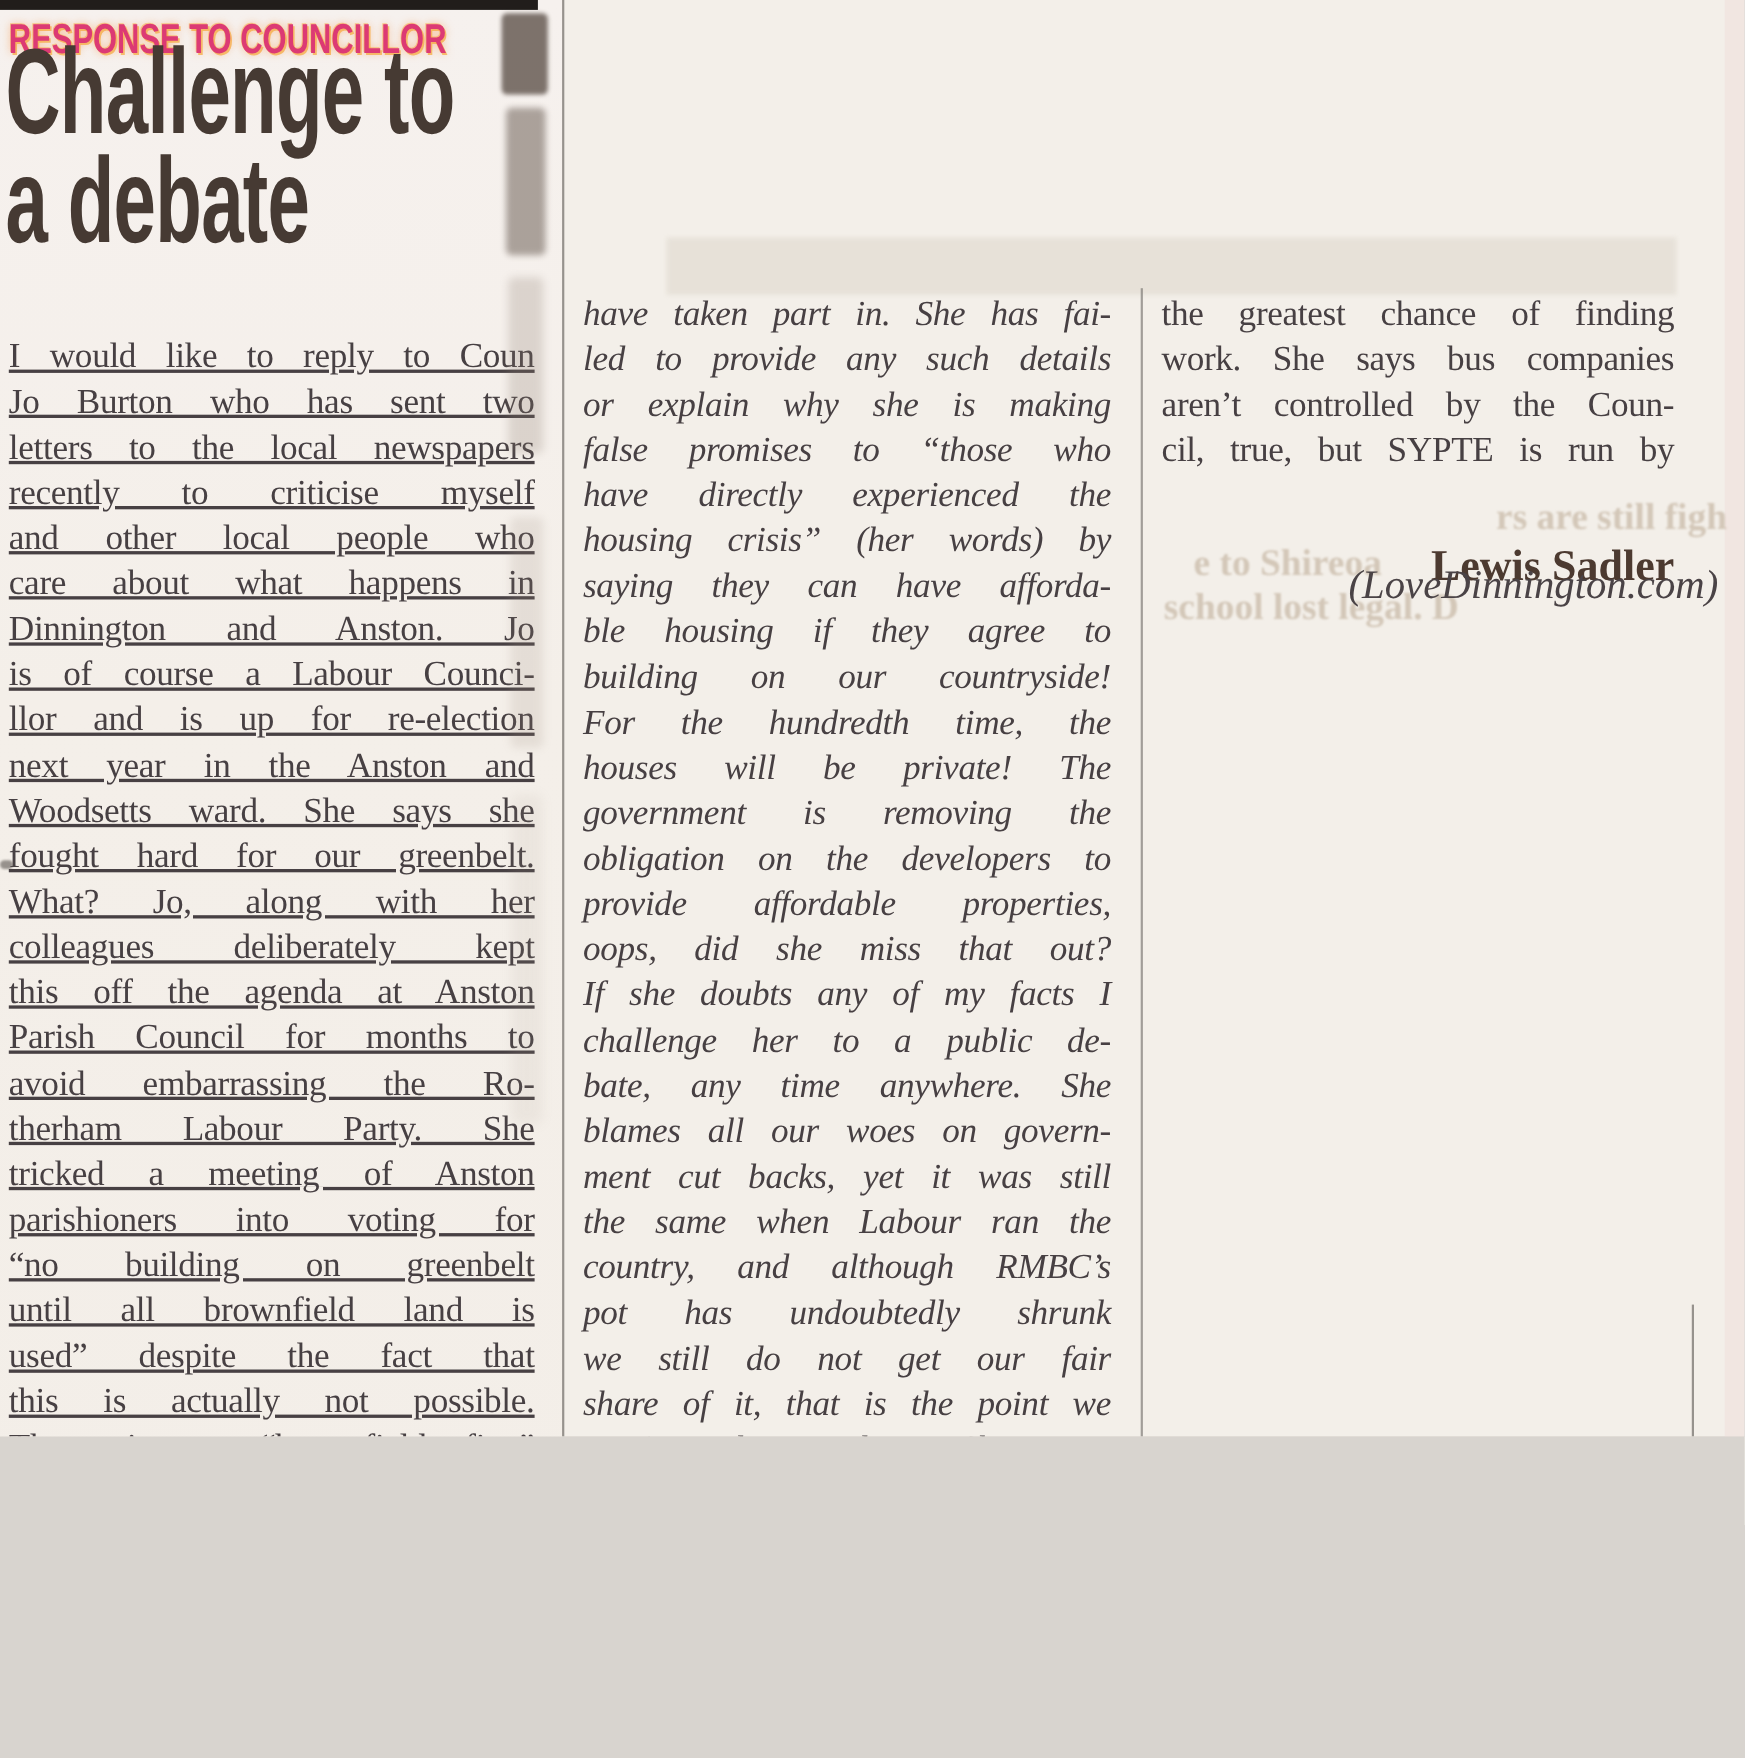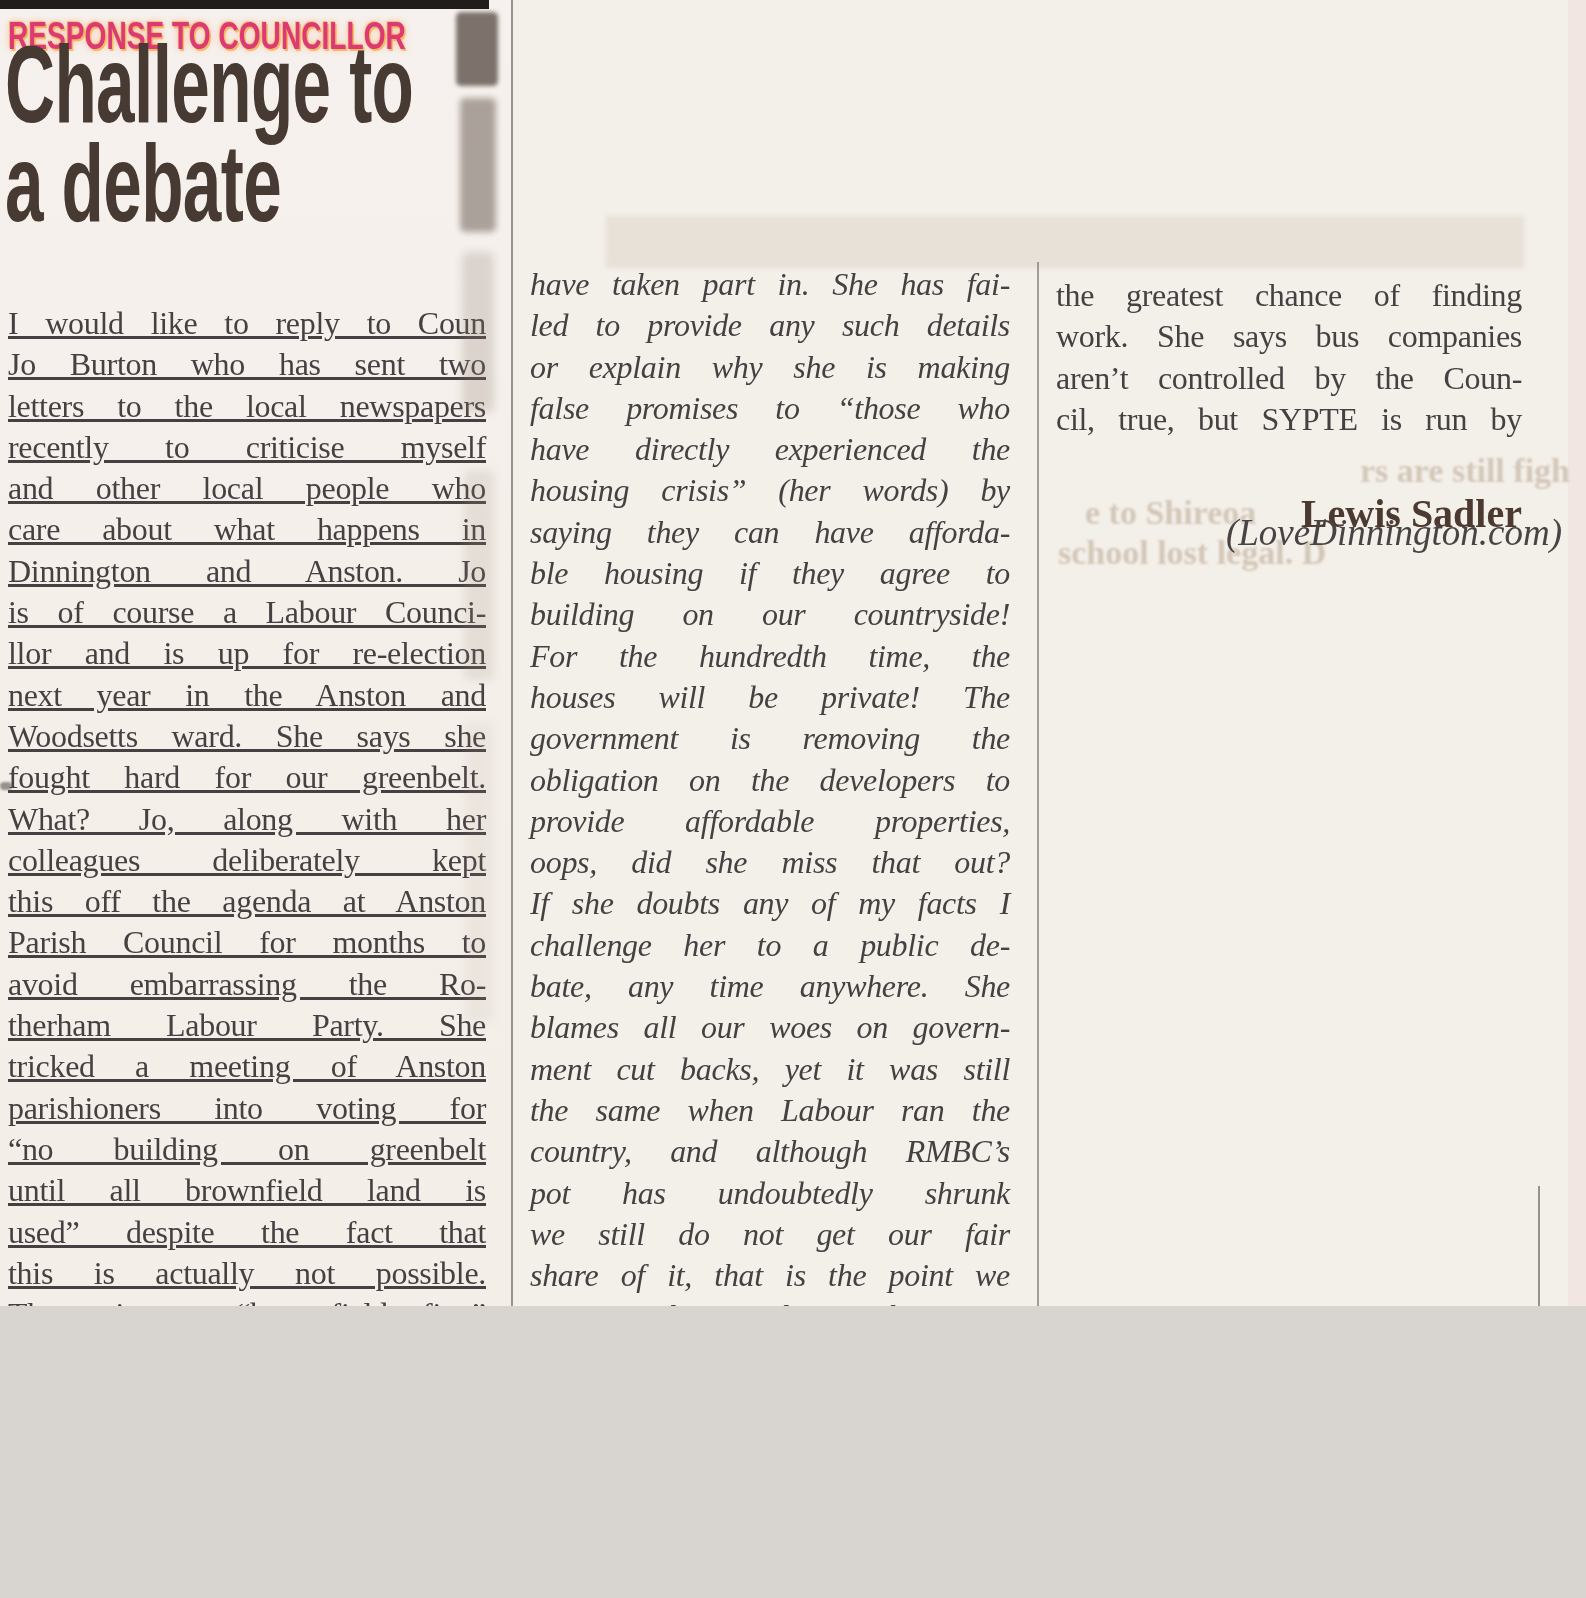--- a/index.html
+++ b/index.html
@@ -45,21 +45,21 @@
     white-space:pre-line;
     text-align:justify;
     -moz-text-align-last:justify;
     text-align-last:justify;
     font-size:32px;line-height:41.3px;
     letter-spacing:-0.3px;
     color:#474043;
   }
   #col1{left:8px;top:303px;width:478px;text-decoration:underline;}
   #col2{left:530px;top:264px;width:480px;font-style:italic;}
-  #col3{left:1056px;top:264px;width:466px;margin-top:11px;}
+  #col3{left:1056px;top:264px;width:466px;}
   .col3-last{
     position:absolute;left:1056px;top:429px;width:466px;
     font-size:32px;line-height:41.3px;letter-spacing:-0.3px;color:#474043;
   }
   .byline-name{
     position:absolute;left:1056px;top:492px;width:466px;
     text-align:right;font-weight:bold;
     font-size:40px;line-height:44px;color:#4c3a30;
     z-index:3;
   }

